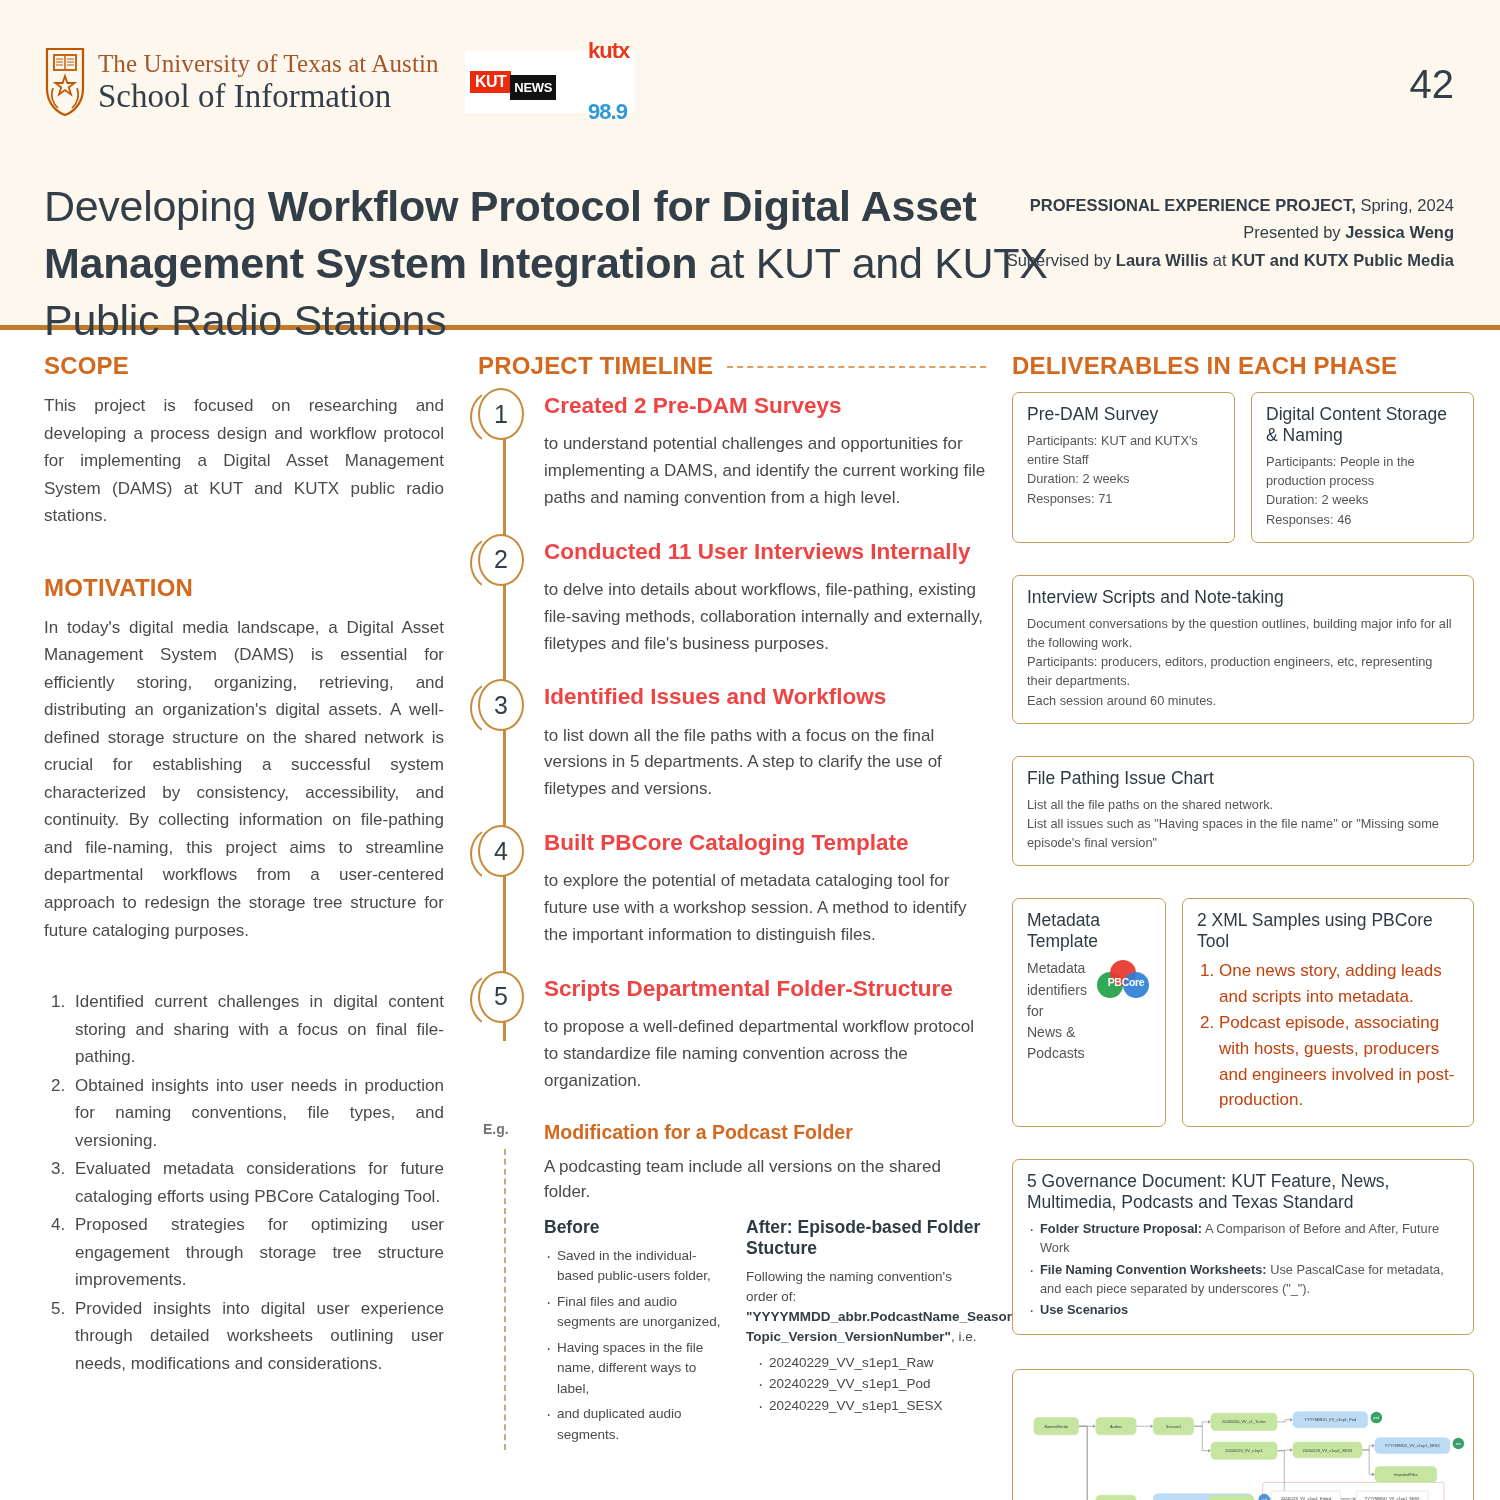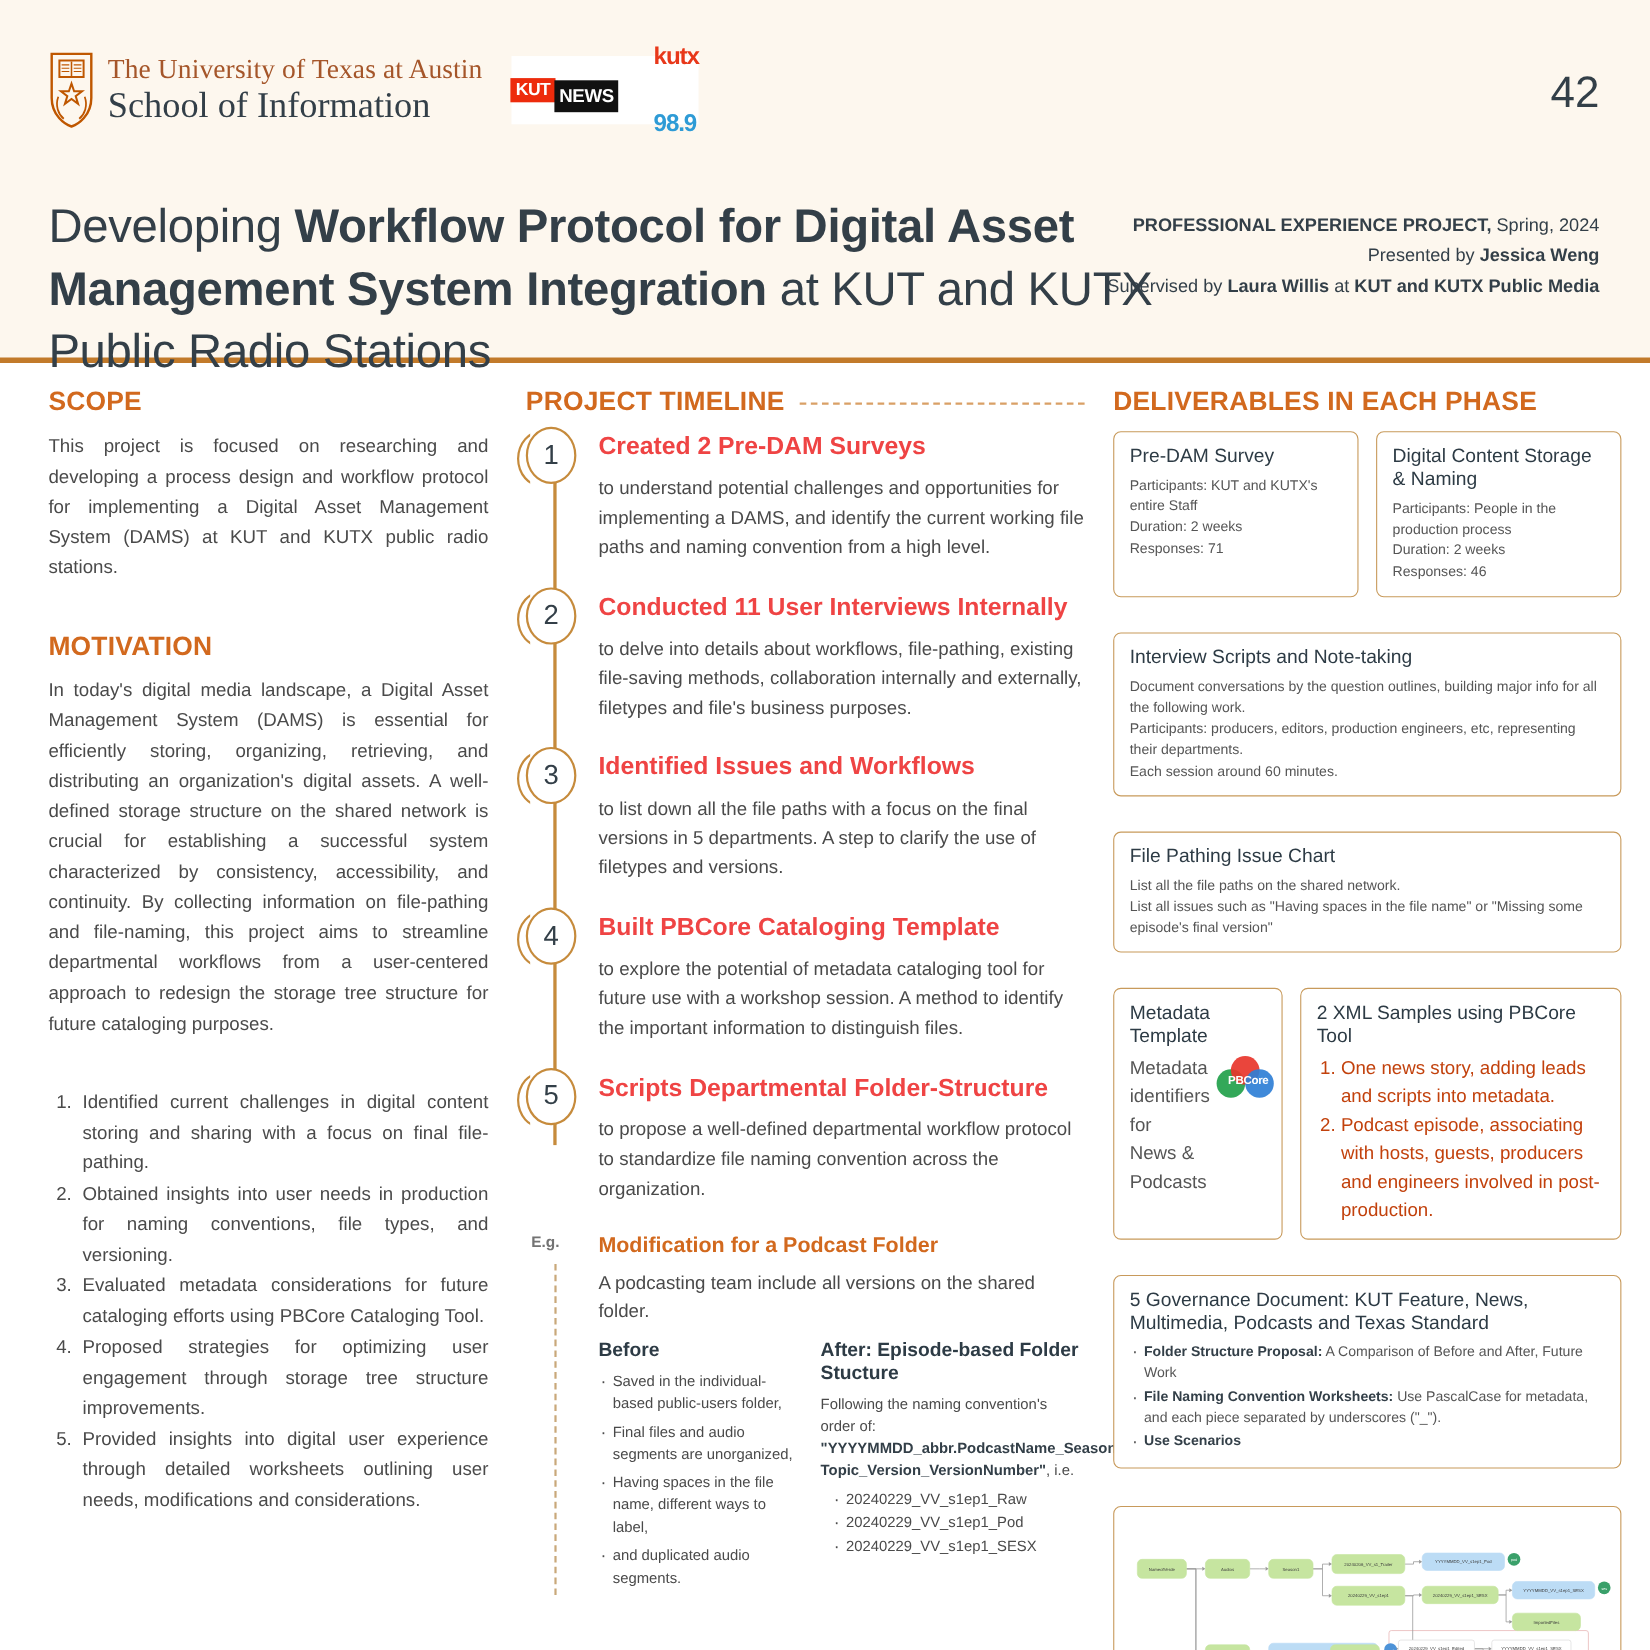--- a/index.html
+++ b/index.html
@@ -33,21 +33,21 @@
     margin-top:4px; white-space:nowrap;
   }
 
   .kut-logo {
     background:#fff; padding:8px 14px; display:flex; align-items:center; gap:12px;
     height:62px; width:170px; justify-content:center;
   }
   .kut-mark { display:flex; align-items:center;text-align:right; }
   .kut-red { background:#ed2b0c; color:#fff; font-weight:bold; font-size:16px;
              padding:3px 5px; line-height:1; letter-spacing:-0.5px; }
-  .kut-black { background:#111; color:#fff; font-weight:bold; font-size:17px;
+  .kut-black { background:#111; color:#fff; font-weight:bold; font-size:13px;
              padding:6px 4px; line-height:1; margin-top:10px; margin-left:-1px; letter-spacing:-0.3px;}
   .kut-div { width:2px; height:40px; background:#222; margin:0 4px; }
   .kutx-mark { line-height:0.95; }
   .kutx-word { color:#e8381a; font-weight:bold; font-size:22px; letter-spacing:-1px; }
   .kutx-num { color:#2e9bd6; font-weight:bold; font-size:22px; letter-spacing:-1px;margin-top:40px; }
 
   .page-no {
     position:absolute; right:46px; top:62px;
     font-size:40px; color:#333f48; font-family:"Liberation Sans", sans-serif;
   }
@@ -158,21 +158,21 @@
 
   .card-ul { list-style:none; margin:6px 0 0; padding:0; }
   .card-ul li {
     font-size:12.8px; line-height:1.5; color:#555; position:relative; padding-left:13px;
     margin-bottom:2px;
   }
   .card-ul li:before { content:"\00B7"; position:absolute; left:2px; top:-1px; font-size:16px; }
   .card-ul b { color:#333f48; font-weight:bold; }
 
   .meta-card { display:flex; align-items:flex-start; gap:6px; }
-  .meta-left { font-size:17px; line-height:1.52; color:#555; }
+  .meta-left { font-size:14px; line-height:1.52; color:#555; }
   .pbcore-logo { position:relative; width:54px; height:40px; flex:0 0 54px; margin-top:2px;}
   .pb-c { position:absolute; border-radius:50%; width:26px; height:26px; opacity:0.92; }
   .pb-g { background:#22a14b; left:0; top:12px; }
   .pb-r { background:#e8352b; left:13px; top:0; }
   .pb-b { background:#2f7fd6; left:26px; top:12px; }
   .pb-txt {
     position:absolute; left:4px; top:16px; font-size:10.5px; font-weight:bold;
     color:#fff; letter-spacing:-0.3px; z-index:3; width:50px; text-align:center;
   }
 

